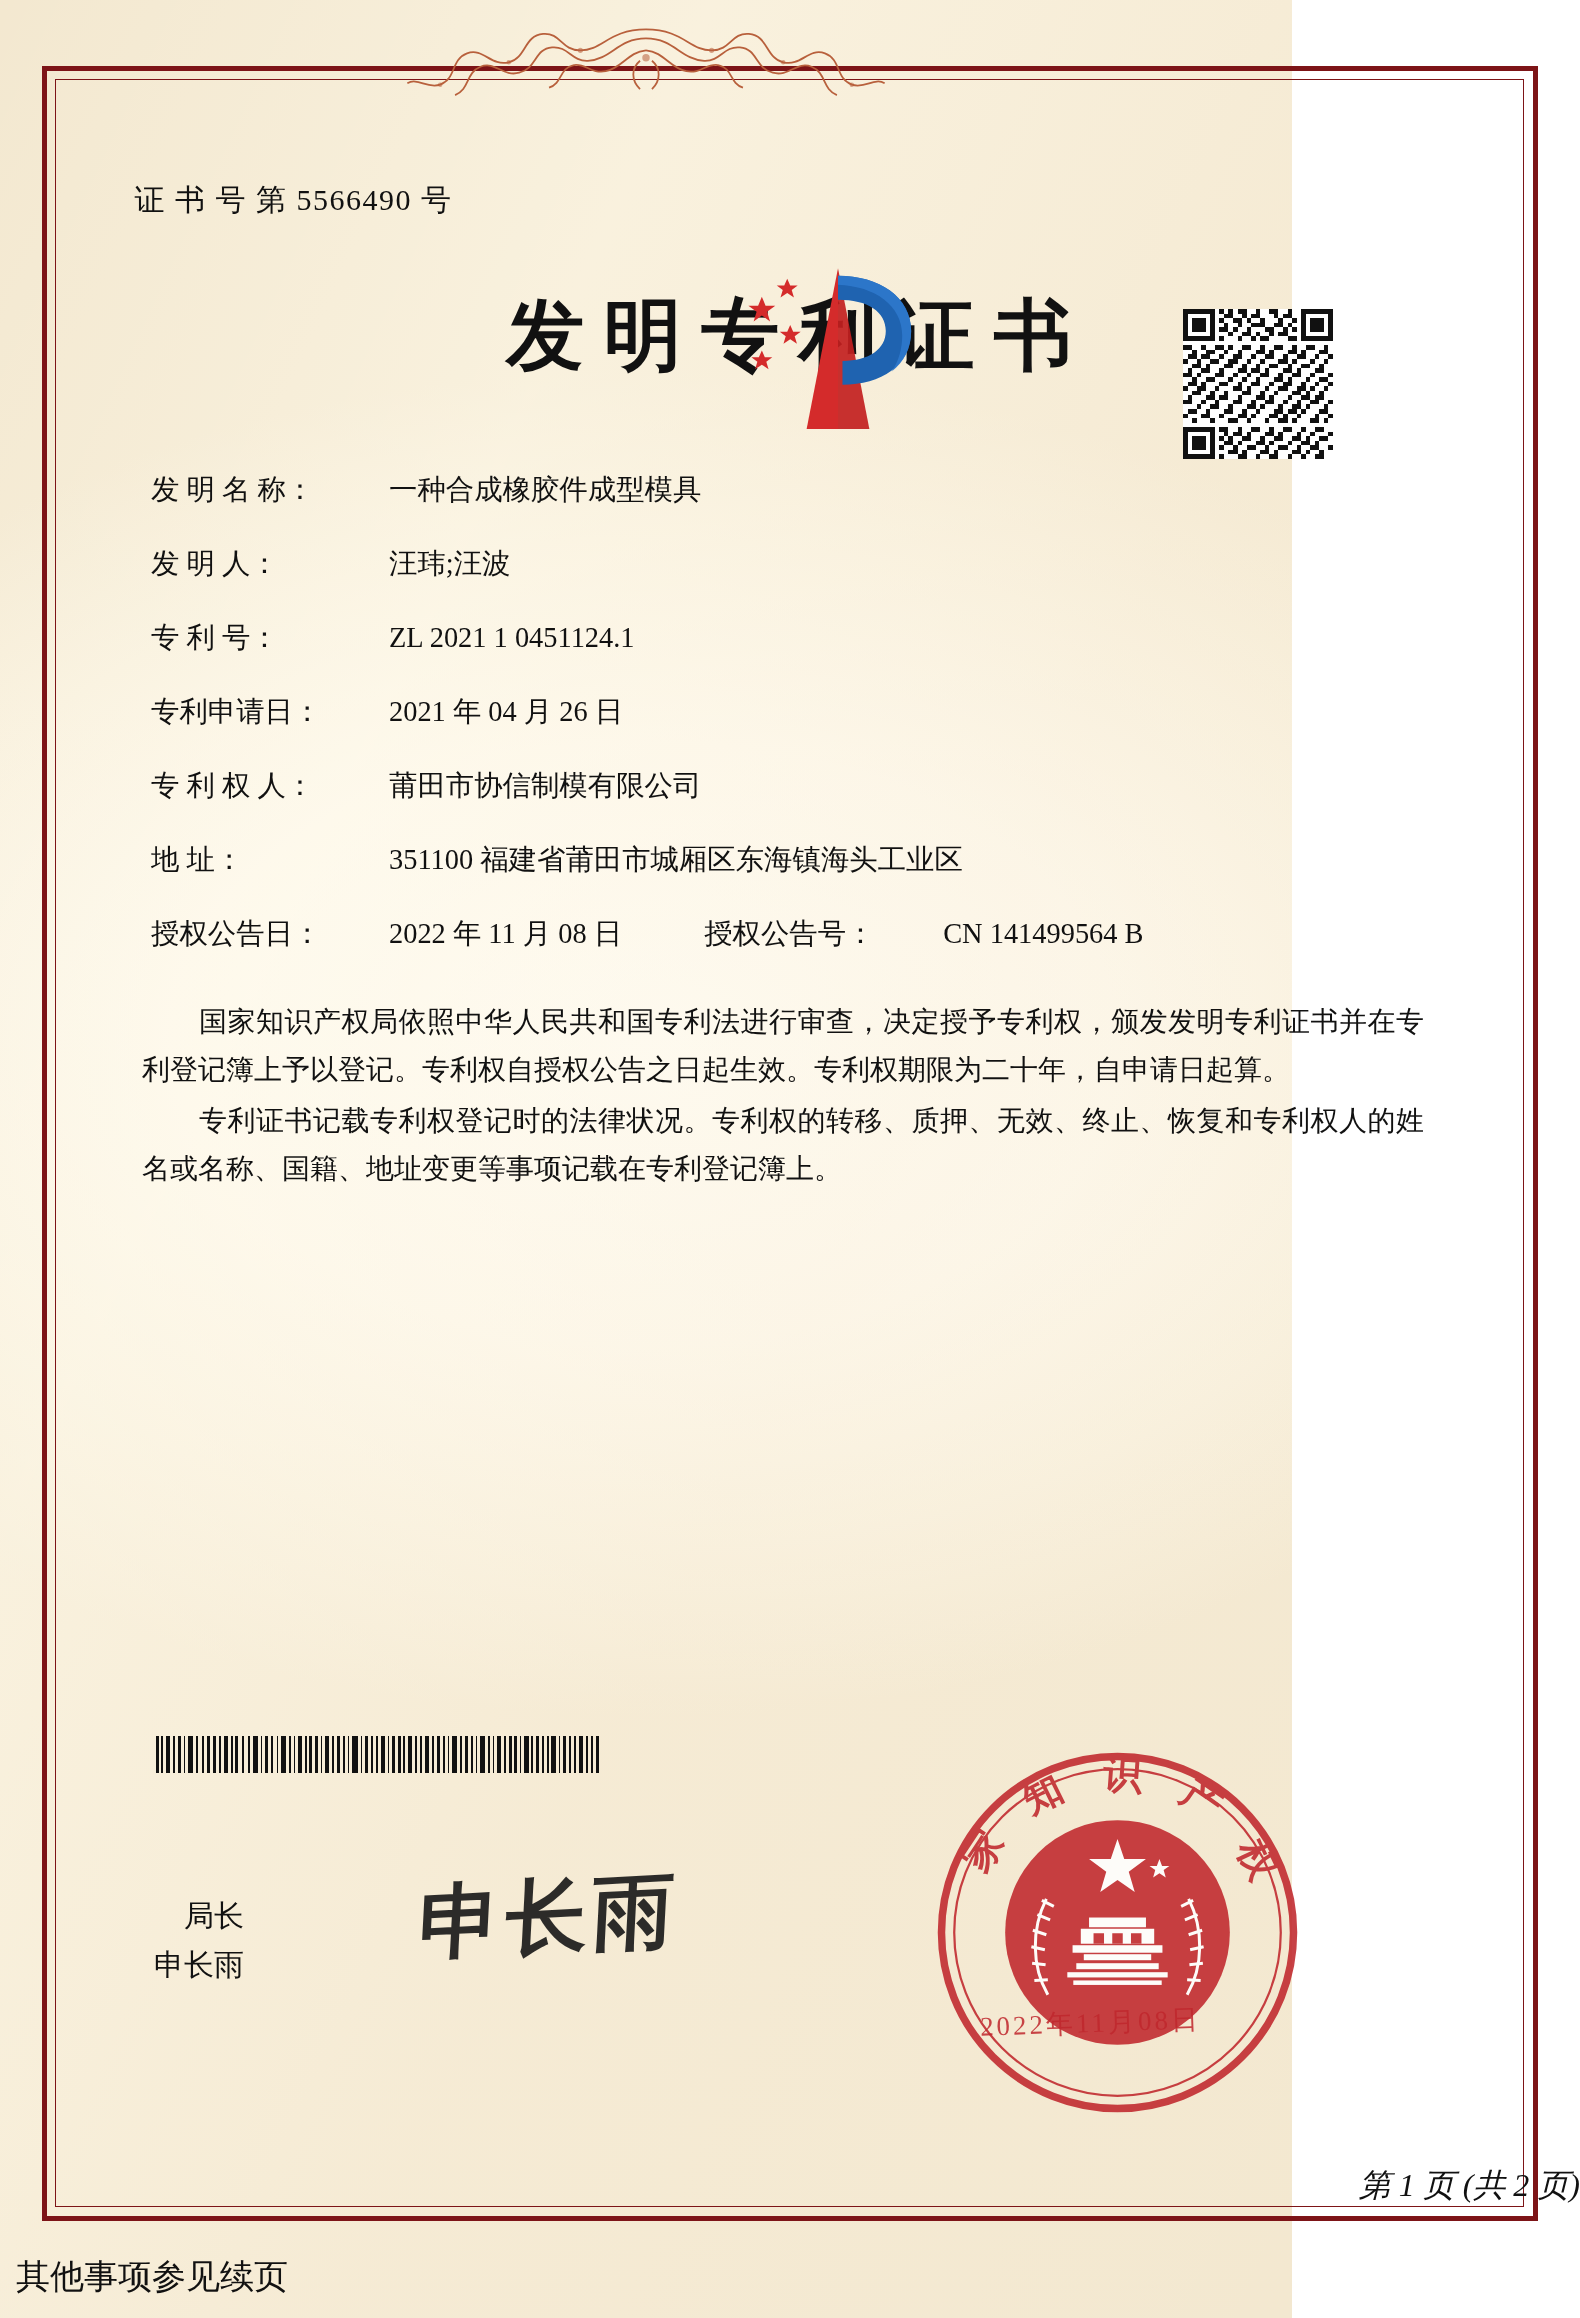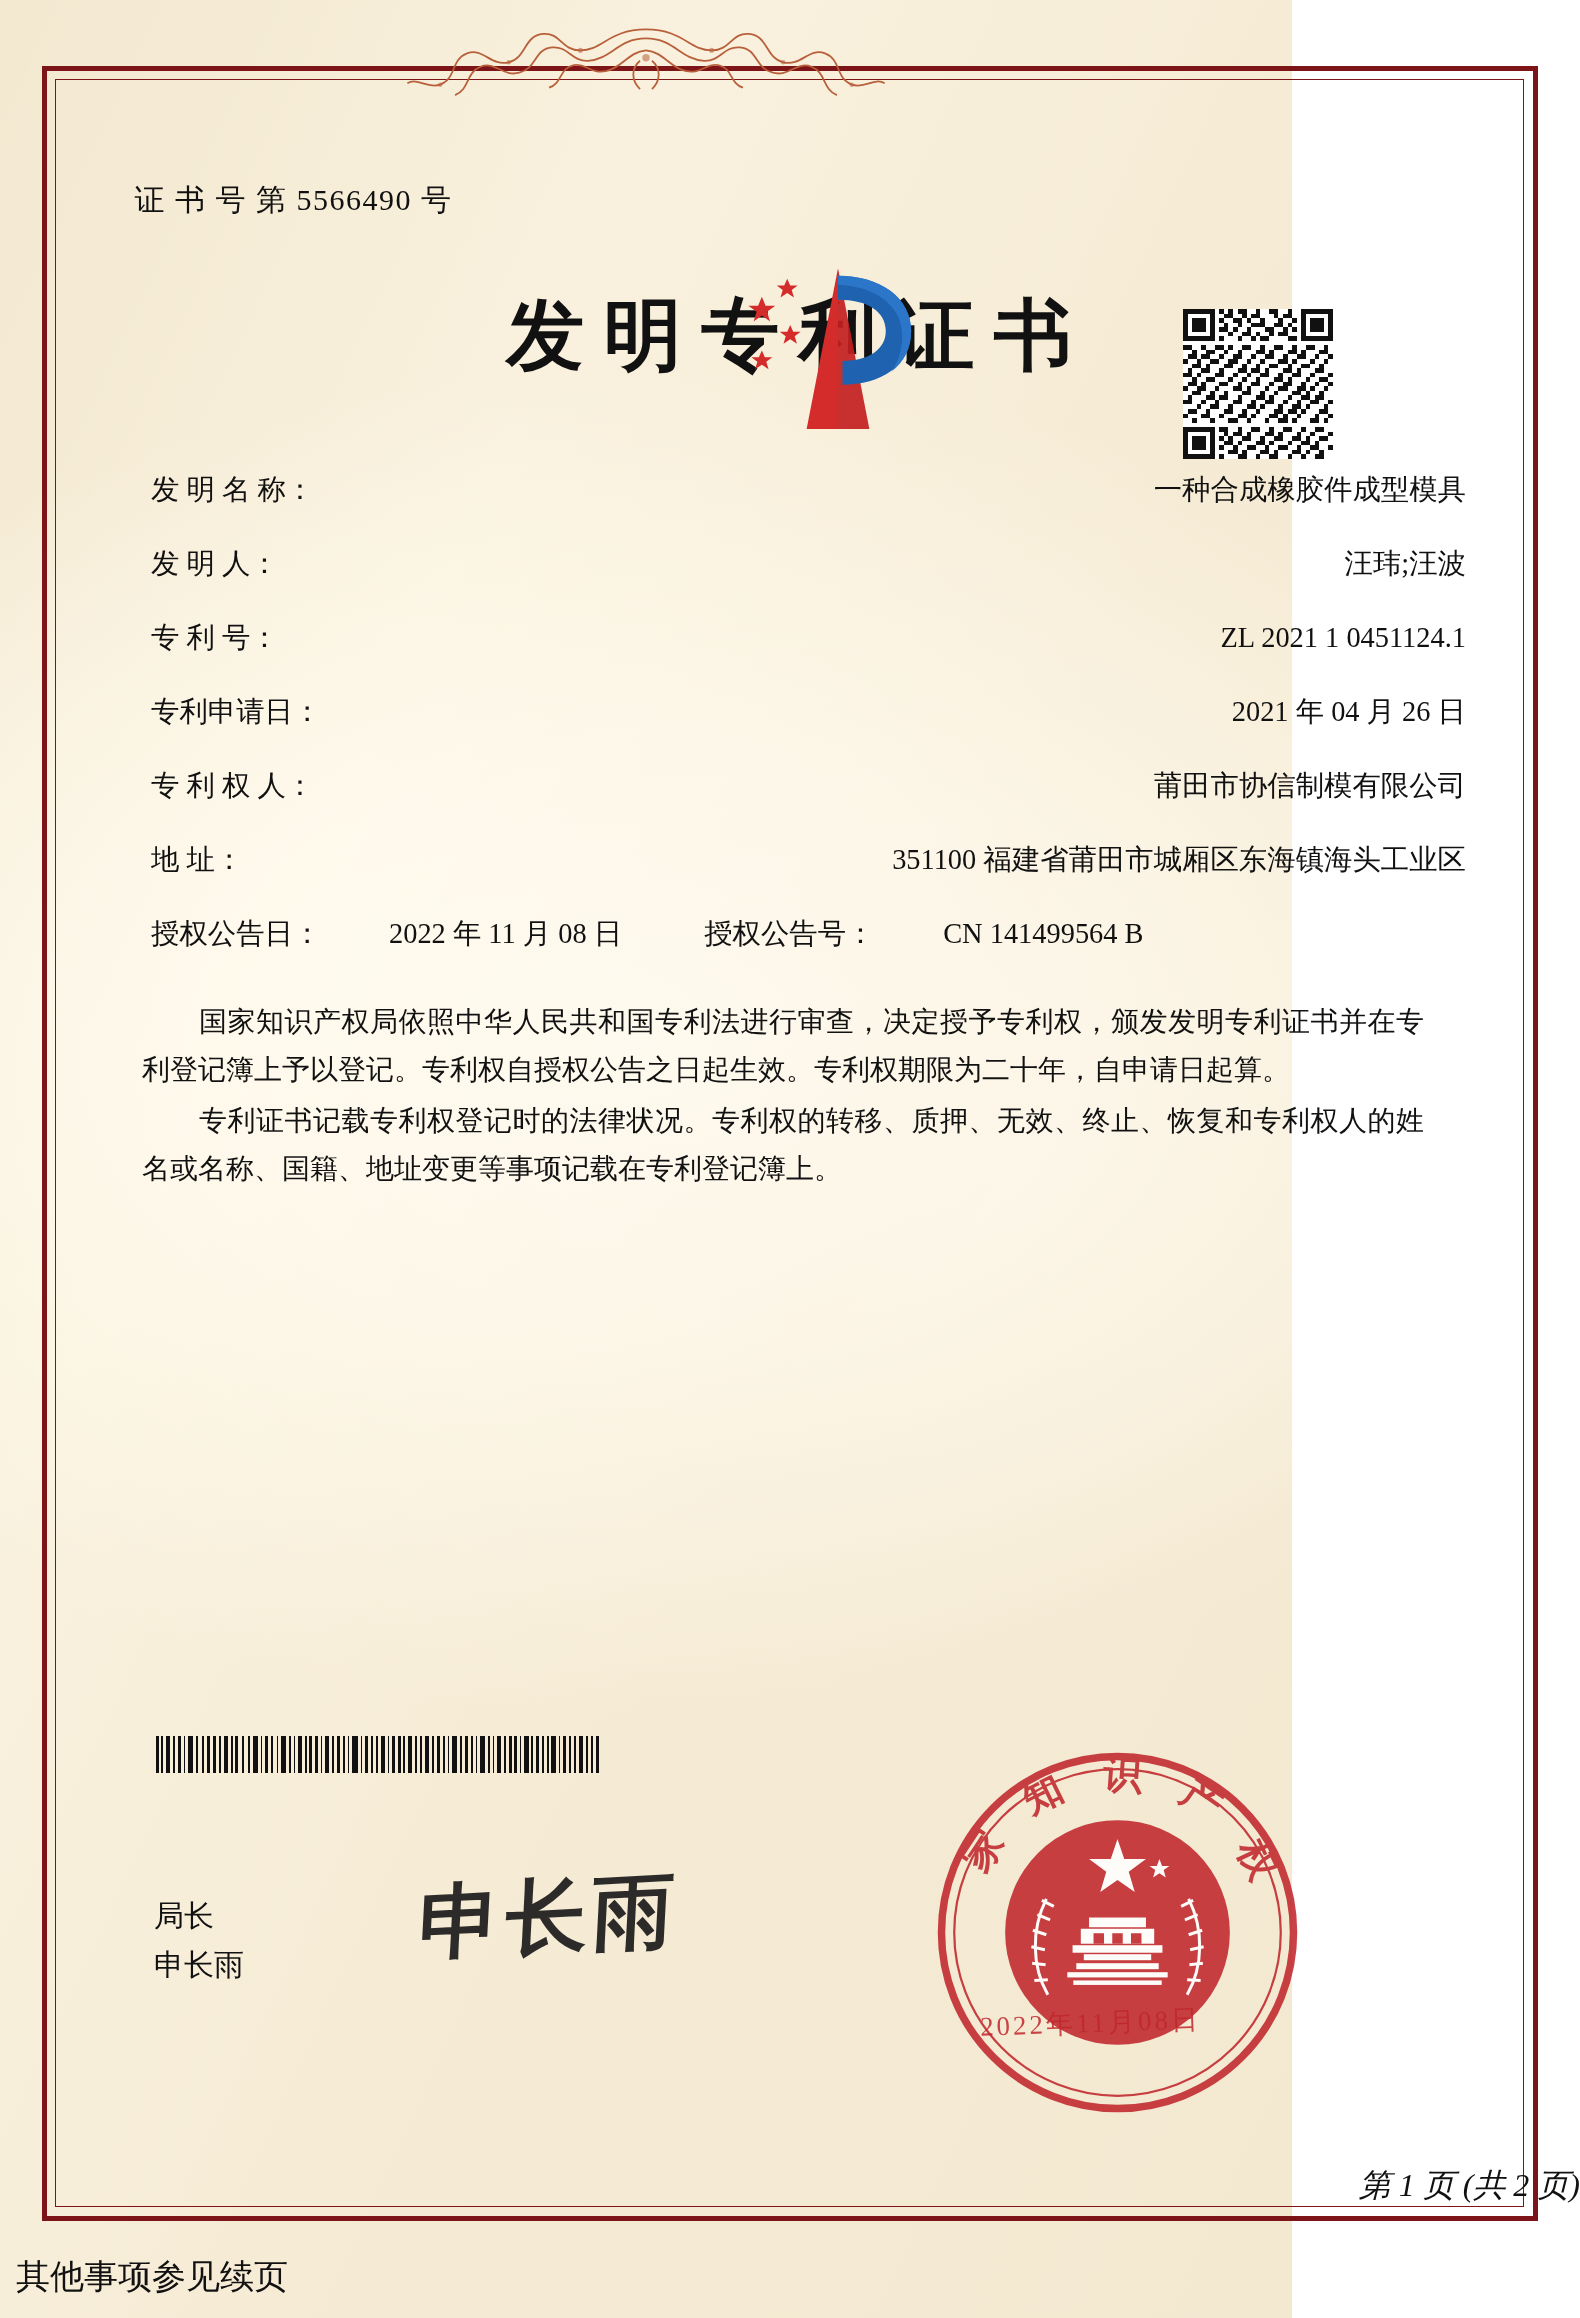--- a/index.html
+++ b/index.html
@@ -118,21 +118,20 @@
     line-height: 1.2;
   }
   .field .lbl {
     width: 238px;
     display: inline-block;
     letter-spacing: 0px;
     white-space: nowrap;
   }
   .field .val {
     flex: 1;
-    text-align: right;
   }
   .field.two-col .lbl { width: 238px; }
   .field.two-col .col2-lbl {
     width: 239px;
     display: inline-block;
     margin-left: 82px;
   }
 
   .paras {
     margin: 46px 0 0 30px;
@@ -157,20 +156,21 @@
   }
 
   
   .sign-block {
     position: absolute;
     left: 154px;
     top: 1891px;
     font-size: 30px;
     line-height: 49px;
     color: #111;
+    text-align: right;
   }
   .signature {
     position: absolute;
     left: 419px;
     top: 1863px;
     font-size: 82px;
     color: #1b1b1b;
     font-family: "DejaVu Serif", serif;
     transform: rotate(-3deg) skewX(-6deg);
     letter-spacing: 4.5px;

